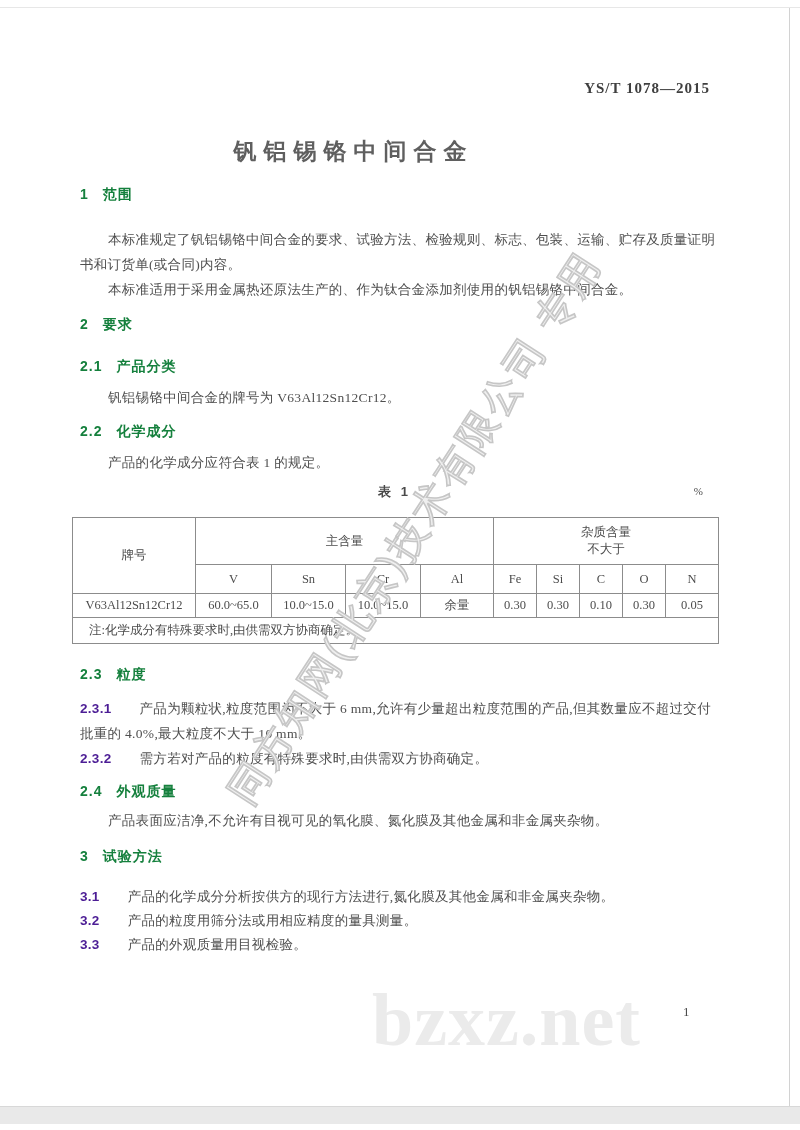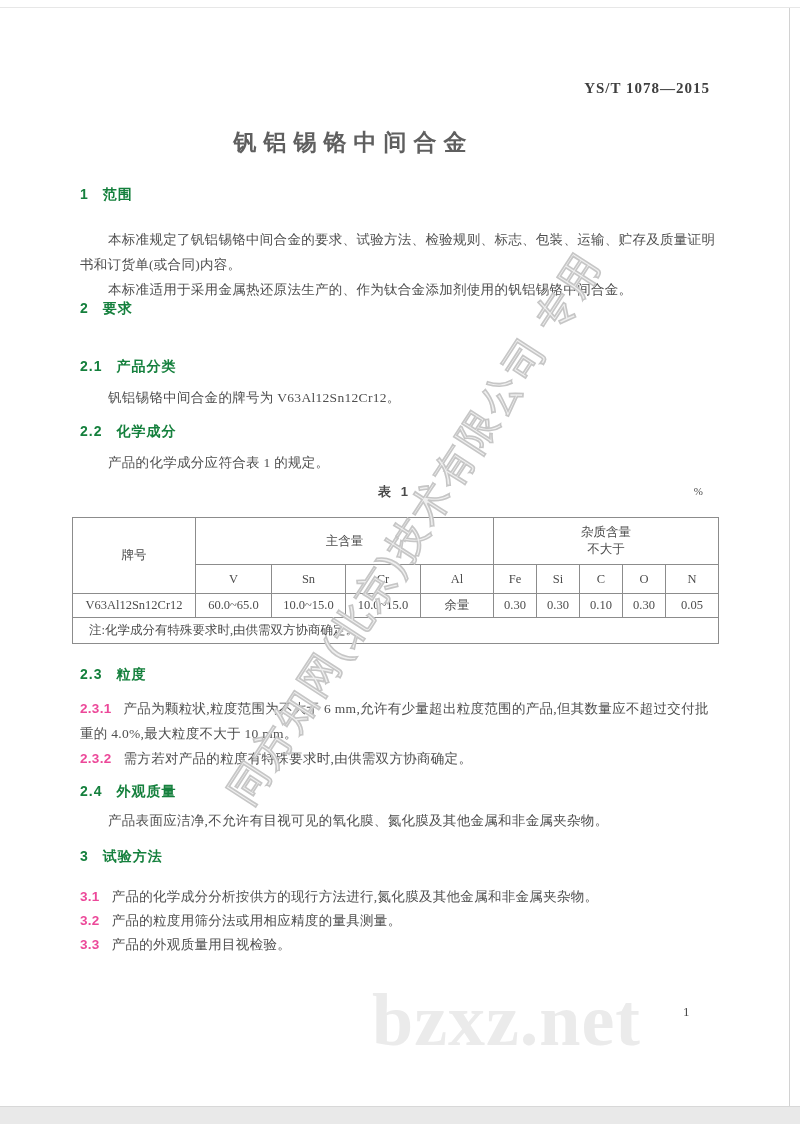--- a/index.html
+++ b/index.html
@@ -14,40 +14,40 @@
   .right-edge{left:789px;top:8px;width:1px;height:1098px;background:#d2d2d2;}
   .bottom-line{left:0;top:1106px;width:800px;height:1px;background:#d8d8d8;}
   .bottom-band{left:0;top:1107px;width:800px;height:17px;background:#e9e9e9;}
 
   .std-code{
     top:52px;right:90px;
     font-family:"Liberation Serif","DejaVu Serif",serif;
     font-weight:bold;font-size:15px;letter-spacing:1px;color:#3f3f3f;margin-top:28px;
   }
   .doc-title{
-    top:127px;left:0;width:700px;text-align:center;
+    top:136px;left:0;width:700px;text-align:center;
     font-family:"Liberation Sans","DejaVu Sans",sans-serif;
     font-weight:bold;font-size:23px;letter-spacing:7px;color:#5f5f5f;
     padding-left:7px;box-sizing:border-box;
   }
 
   .h{
     left:80px;width:645px;
     font-family:"Liberation Sans","DejaVu Sans",sans-serif;
     font-weight:bold;font-size:14px;color:#15803d;letter-spacing:1px;
   }
   .h .num{margin-right:14px;}
   .p{
     left:80px;width:642px;font-size:13.5px;line-height:25px;color:#4f4f4f;
     letter-spacing:0.3px;
   }
   .indent{text-indent:28px;}
   .pnum{
     font-family:"Liberation Sans","DejaVu Sans",sans-serif;
-    font-weight:bold;color:#ec4899;margin-right:12px;
+    font-weight:bold;color:#4c1d95;margin-right:28px;
   }
 
   .tbl-caption-row{left:72px;top:483px;width:645px;font-size:13px;color:#4a4a4a;}
   .tbl-caption{position:absolute;left:0;width:100%;text-align:center;font-weight:bold;
     font-family:"Liberation Sans","DejaVu Sans",sans-serif;letter-spacing:3px;}
   .tbl-unit{position:absolute;right:14px;top:2px;font-size:11px;}
 
   table.t1{
     position:absolute;left:72px;top:517px;width:646px;
     border-collapse:collapse;table-layout:fixed;
@@ -89,21 +89,21 @@
 <div class="abs std-code">YS/T 1078—2015</div>
 
 <div class="abs doc-title">钒铝锡铬中间合金</div>
 
 <div class="abs h" style="top:186px">
   <span class="num">1</span><span>范围</span>
 </div>
 <div class="abs p indent" style="top:227px">本标准规定了钒铝锡铬中间合金的要求、试验方法、检验规则、标志、包装、运输、贮存及质量证明书和订货单(或合同)内容。</div>
 <div class="abs p indent" style="top:277px">本标准适用于采用金属热还原法生产的、作为钛合金添加剂使用的钒铝锡铬中间合金。</div>
 
-<div class="abs h" style="top:300px">
+<div class="abs h" style="top:316px">
   <span class="num">2</span><span>要求</span>
 </div>
 
 <div class="abs h" style="top:358px">
   <span class="num">2.1</span><span>产品分类</span>
 </div>
 <div class="abs p indent" style="top:385px">钒铝锡铬中间合金的牌号为 V63Al12Sn12Cr12。</div>
 
 <div class="abs h" style="top:423px">
   <span class="num">2.2</span><span>化学成分</span>

